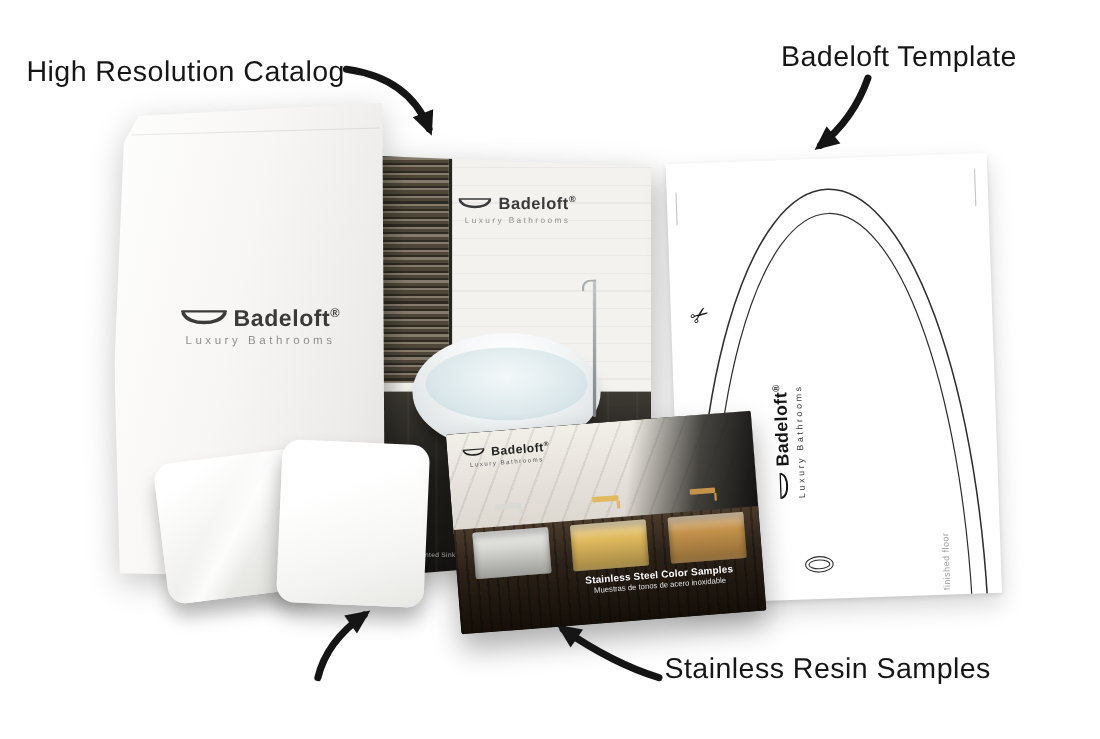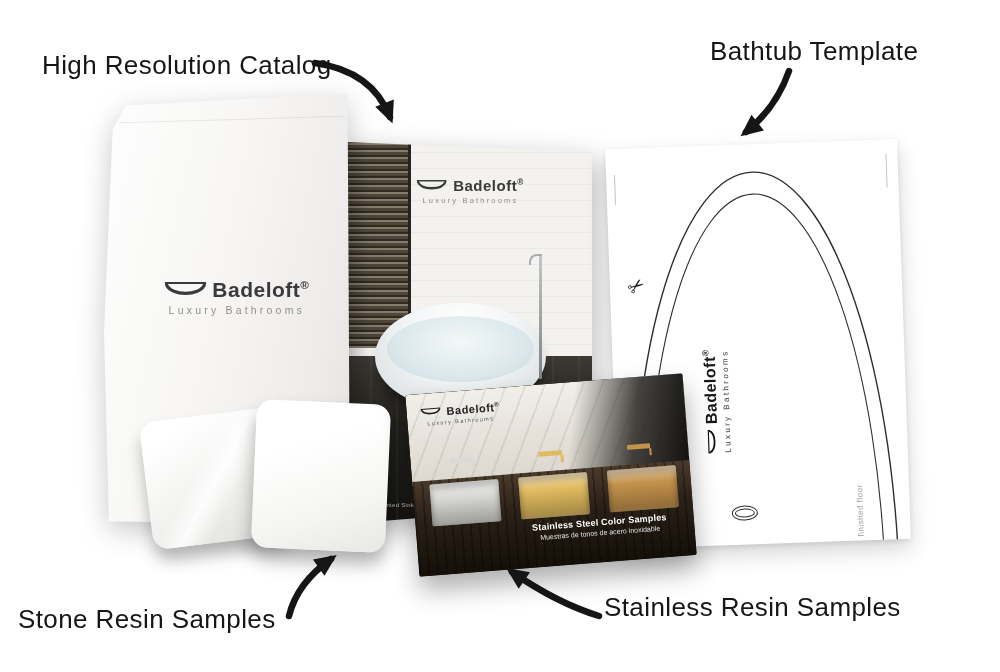--- a/index.html
+++ b/index.html
@@ -217,18 +217,17 @@
       <marker id="arrowhead" markerUnits="userSpaceOnUse" markerWidth="26" markerHeight="26" refX="17" refY="13" orient="auto">
         <path d="M2 3 L24 13 L2 23 Z" fill="#151515"></path>
       </marker>
     </defs>
     <path class="arrow" d="M315 63 Q372 71 390 117" marker-end="url(#arrowhead)"></path>
     <path class="arrow" d="M789 71 Q776 108 746 132" marker-end="url(#arrowhead)"></path>
     <path class="arrow" d="M289 616 Q297 583 331 559" marker-end="url(#arrowhead)"></path>
     <path class="arrow" d="M599 616 Q557 603 512 572" marker-end="url(#arrowhead)"></path>
   </svg>
 
-  <div class="label" style="left:42px;top:50px">High Resolution Catalog</div>
-  <div class="label" style="left:710px;top:36px">Bathtub Template</div>
-  <div class="label" style="left:18px;top:604px">Stone Resin Samples</div>
+  <div class="label" style="left:24px;top:50px">High Resolution Catalog</div>
+  <div class="label" style="left:710px;top:36px">Badeloft Template</div>
   <div class="label" style="left:604px;top:592px">Stainless Resin Samples</div>
 
 </div>
 
 </body></html>

